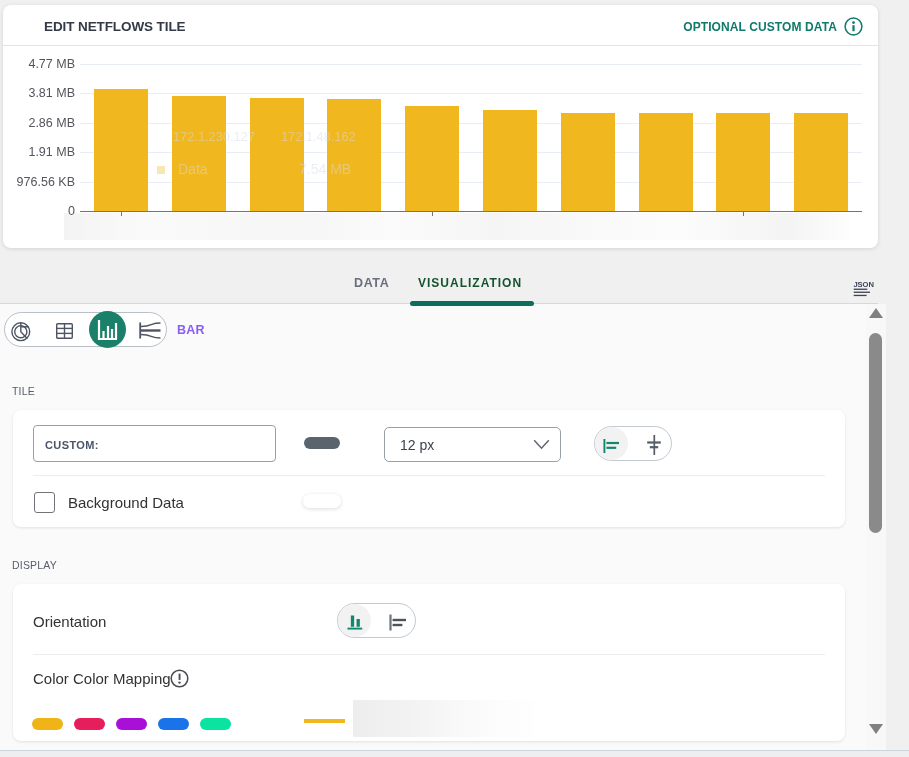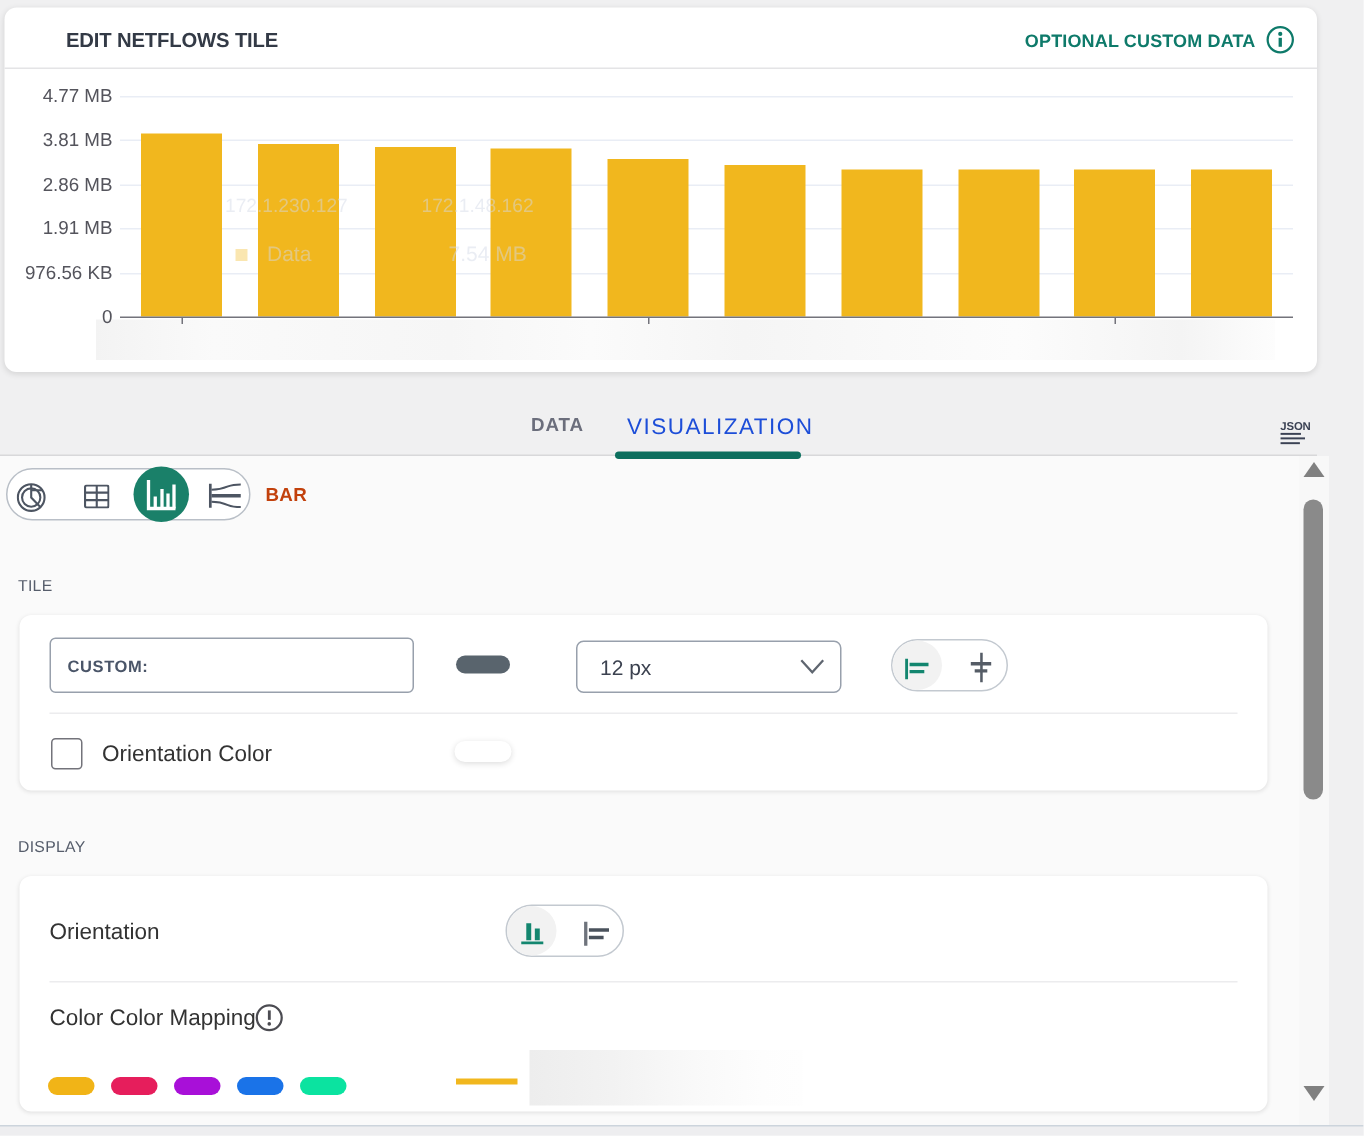--- a/index.html
+++ b/index.html
@@ -19,33 +19,33 @@
   .grid { position:absolute; left:80px; width:782px; height:1px; background:#e9edf5; }
   .bar  { position:absolute; width:54px; background:#f1b71e; }
   .xaxis { left:80px; top:211px; width:782px; height:1.2px; background:#73737b; z-index:2; }
   .tick { position:absolute; top:212px; width:1px; height:4px; background:#73737b; z-index:2; }
   .brush { left:64px; top:213px; width:786px; height:27px;
            background:linear-gradient(90deg,#f3f3f3 0%,#fafafa 10%,#f6f6f6 30%,#fbfbfb 42%,#f5f5f5 55%,#f9f9f9 67%,#fcfcfc 78%,#f4f4f4 92%,#fdfdfd 100%); }
   .ghost { position:absolute; color:#d4dae8; opacity:0.48; font-size:12.8px; z-index:2; }
 
   
   .tab-data { left:354px; top:276px; font-size:12.5px; font-weight:bold; color:#6b6e7c; letter-spacing:0.6px; }
-  .tab-vis  { left:418px; top:276px; font-size:15px; font-weight:normal; color:#1d4ed8; letter-spacing:1px; }
+  .tab-vis  { left:418px; top:276px; font-size:12px; font-weight:bold; color:#14532d; letter-spacing:1px; }
   .tab-line { left:0; top:303px; width:878px; height:1px; background:#d8d8da; }
   .tab-underline { left:410px; top:301px; width:124px; height:5px; background:#0c6f5e; border-radius:3px; z-index:5; }
   .json-icon { left:851px; top:278px; width:26px; height:20px; }
 
   
   .panel { left:0; top:304px; width:886px; height:446px; background:#fafafa; }
 
   
   .typepill { left:4px; top:312px; width:163px; height:35px; background:#fff;
               border:1px solid #b9bfc7; border-radius:18px; }
   .greencircle { left:89px; top:311px; width:37px; height:37px; border-radius:50%; background:#1a8069; }
-  .bar-label { left:177px; top:323px; font-size:12.5px; font-weight:bold; color:#c2410c; letter-spacing:0.2px; }
+  .bar-label { left:177px; top:323px; font-size:12.5px; font-weight:bold; color:#8b5cf6; letter-spacing:0.2px; }
 
   
   .sec-label { font-size:10.5px; font-weight:normal; color:#565d6b; letter-spacing:0.2px; }
 
   
   .card { background:#fff; border-radius:8px; box-shadow:0 1px 3px rgba(0,0,0,0.10); }
   .tilecard { left:13px; top:410px; width:832px; height:117px; }
   .dispcard { left:13px; top:584px; width:832px; height:157px; }
 
   .hdr-input { left:33px; top:425px; width:243px; height:37px; background:#fff;
@@ -97,21 +97,21 @@
   <div class="grid" style="top:123px"></div>
   <div class="grid" style="top:152px"></div>
   <div class="grid" style="top:182px"></div>
   <div class="ylab" style="top:57px">4.77 MB</div>
   <div class="ylab" style="top:86px">3.81 MB</div>
   <div class="ylab" style="top:116px">2.86 MB</div>
   <div class="ylab" style="top:145px">1.91 MB</div>
   <div class="ylab" style="top:175px">976.56 KB</div>
   <div class="ylab" style="top:204px">0</div>
 
-  <div class="ghost" style="left:150px;top:129px">172.1.230.127</div>
+  <div class="ghost" style="left:173px;top:129px">172.1.230.127</div>
   <div class="ghost" style="left:281px;top:129px">172.1.48.162</div>
   <div class="ghost" style="left:157px;top:166px;width:8px;height:8px;background:#f1b71e;opacity:0.35"></div>
   <div class="ghost" style="left:178px;top:161px;font-size:14px">Data</div>
   <div class="ghost" style="left:299px;top:161px;font-size:14px">7.54 MB</div>
 
   <div class="bar" style="left:94px;   top:89px;  height:122px"></div>
   <div class="bar" style="left:171.8px;top:96px;  height:115px"></div>
   <div class="bar" style="left:249.6px;top:98px;  height:113px"></div>
   <div class="bar" style="left:327.4px;top:99px;  height:112px"></div>
   <div class="bar" style="left:405.2px;top:106px; height:105px"></div>
@@ -191,21 +191,21 @@
     <line x1="3.4" y1="8.8" x2="13.2" y2="8.8" stroke="#13866f" stroke-width="2.2"></line>
   </svg>
 
   <svg class="abs" style="left:646px;top:435px" width="18" height="20" viewBox="0 0 18 20">
     <line x1="8.3" y1="0" x2="8.3" y2="20" stroke="#555c66" stroke-width="1.7"></line>
     <line x1="1.2" y1="7.5" x2="14.8" y2="7.5" stroke="#555c66" stroke-width="2.2"></line>
     <line x1="3.8" y1="12.2" x2="12.2" y2="12.2" stroke="#555c66" stroke-width="2.2"></line>
   </svg>
   <div class="abs row-div1"></div>
   <div class="abs checkbox"></div>
-  <div class="abs bg-label">Orientation Color</div>
+  <div class="abs bg-label">Background Data</div>
   <div class="abs lightpill"></div>
 
   <div class="abs sec-label" style="left:12px;top:559px">DISPLAY</div>
   <div class="abs card dispcard"></div>
   <div class="abs orient-label">Orientation</div>
   <div class="abs orientpill"></div>
   <div class="abs orientcircle"></div>
 
   <svg class="abs" style="left:347px;top:615px" width="16" height="15" viewBox="0 0 16 15">
     <line x1="0.5" y1="13.6" x2="15.2" y2="13.6" stroke="#13866f" stroke-width="1.9"></line>

